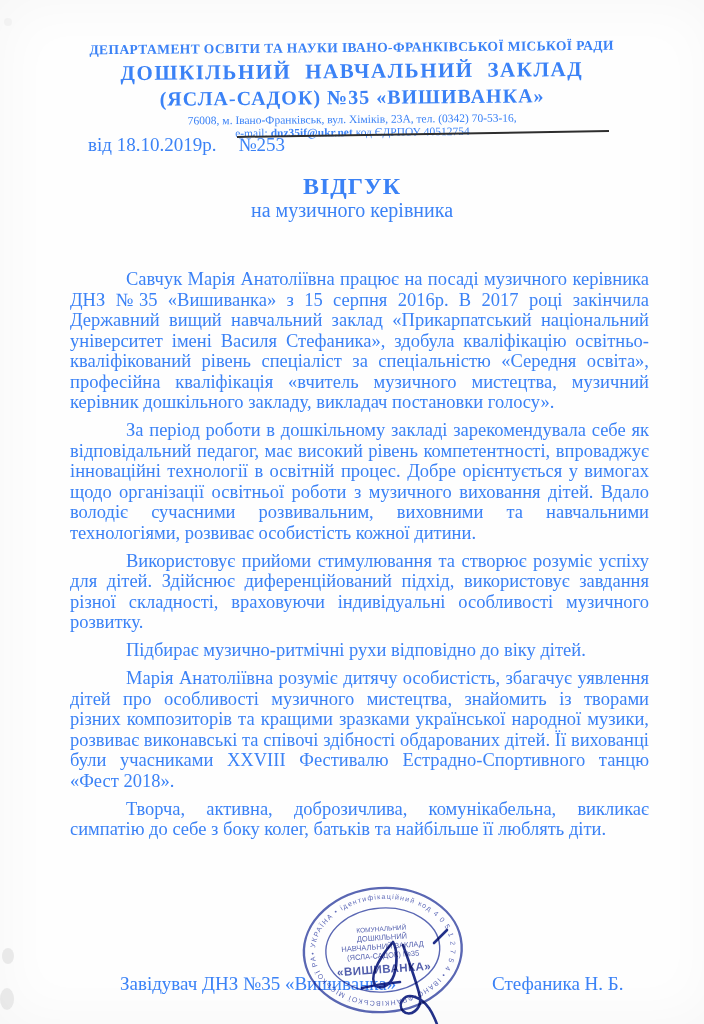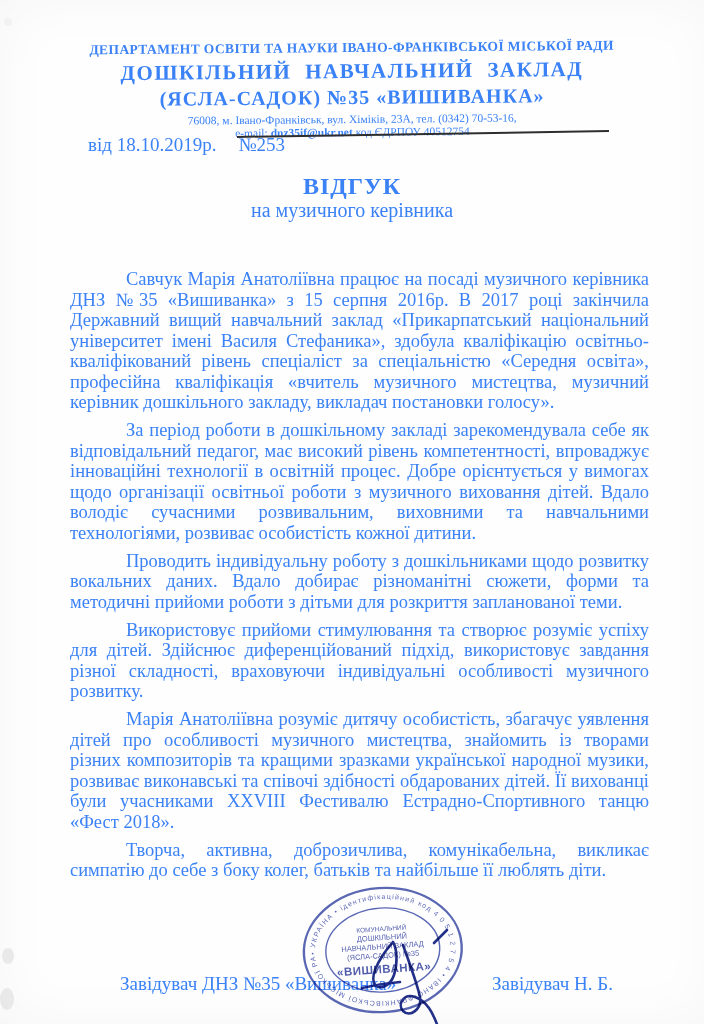--- a/index.html
+++ b/index.html
@@ -77,28 +77,28 @@
   </div>
 
   <div class="titleblock">
     <div class="t-main">ВІДГУК</div>
     <div class="t-sub">на музичного керівника</div>
   </div>
 
   <div class="bodytext">
     <p>Савчук Марія Анатоліївна працює на посаді музичного керівника ДНЗ №35 «Вишиванка» з 15 серпня 2016р. В 2017 році закінчила Державний вищий навчальний заклад «Прикарпатський національний університет імені Василя Стефаника», здобула кваліфікацію освітньо-кваліфікований рівень спеціаліст за спеціальністю «Середня освіта», професійна кваліфікація «вчитель музичного мистецтва, музичний керівник дошкільного закладу, викладач постановки голосу».</p>
     <p>За період роботи в дошкільному закладі зарекомендувала себе як відповідальний педагог, має високий рівень компетентності, впроваджує інноваційні технології в освітній процес. Добре орієнтується у вимогах щодо організації освітньої роботи з музичного виховання дітей. Вдало володіє сучасними розвивальним, виховними та навчальними технологіями, розвиває особистість кожної дитини.</p>
-    <p>Проводить індивідуальну роботу  з дошкільниками щодо розвитку вокальних даних. Вдало добирає різноманітні сюжети, форми та методичні прийоми роботи з дітьми для розкриття запланованої теми.</p>
     <p>Використовує прийоми стимулювання та створює розуміє успіху для дітей. Здійснює диференційований підхід, використовує завдання різної складності, враховуючи індивідуальні особливості музичного розвитку.</p>
+    <p>Підбирає музично-ритмічні рухи відповідно до віку дітей.</p>
     <p>Марія Анатоліївна розуміє дитячу особистість, збагачує уявлення дітей про особливості музичного мистецтва, знайомить із творами різних композиторів та кращими зразками української народної музики, розвиває виконавські та співочі здібності обдарованих дітей. Її вихованці були учасниками XXVIII Фестивалю Естрадно-Спортивного танцю «Фест 2018».</p>
     <p>Творча, активна, доброзичлива, комунікабельна, викликає симпатію до себе з боку колег, батьків та найбільше її люблять діти.</p>
   </div>
 
   <div class="sig-left">Завідувач ДНЗ №35 «Вишиванка»</div>
-  <div class="sig-right">Завідувач Н. Б.</div>
+  <div class="sig-right">Стефаника Н. Б.</div>
 
   <svg class="stamp" viewBox="0 0 172 136" xmlns="http://www.w3.org/2000/svg">
     <defs>
       <path id="ringPath" d="M 18,65 a 68,51 0 1,1 136,0 a 68,51 0 1,1 -136,0"></path>
     </defs>
     <ellipse cx="86" cy="65" rx="79" ry="62" fill="none" stroke="#4352aa" stroke-width="2.4"></ellipse>
     <ellipse cx="86" cy="65" rx="57" ry="42" fill="none" stroke="#4352aa" stroke-width="1.4"></ellipse>
     <text font-size="7" letter-spacing="1.2" fill="#4a57b0">
       <textPath href="#ringPath">• УКРАЇНА • ідентифікаційний код 4 0 5 1 2 7 5 4 • ІВАНО-ФРАНКІВСЬКОЇ МІСЬКОЇ РАДИ</textPath>
     </text>

